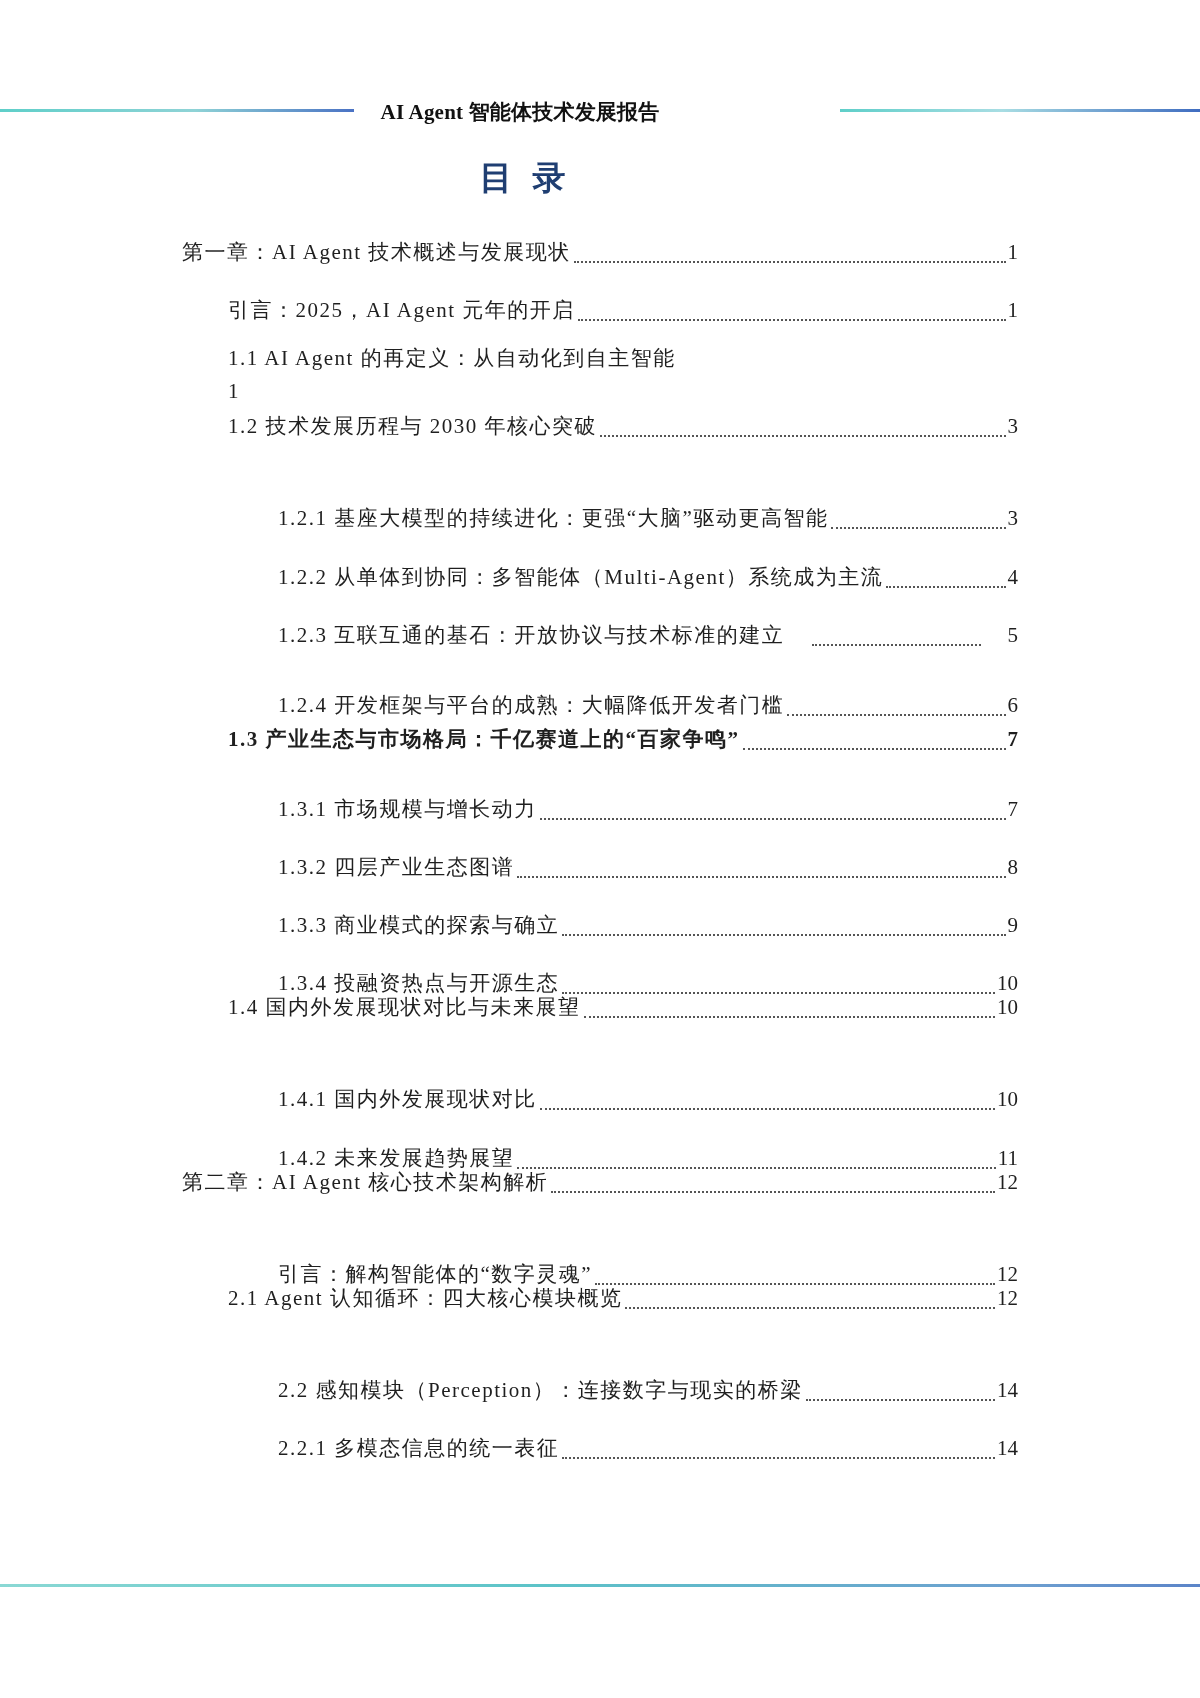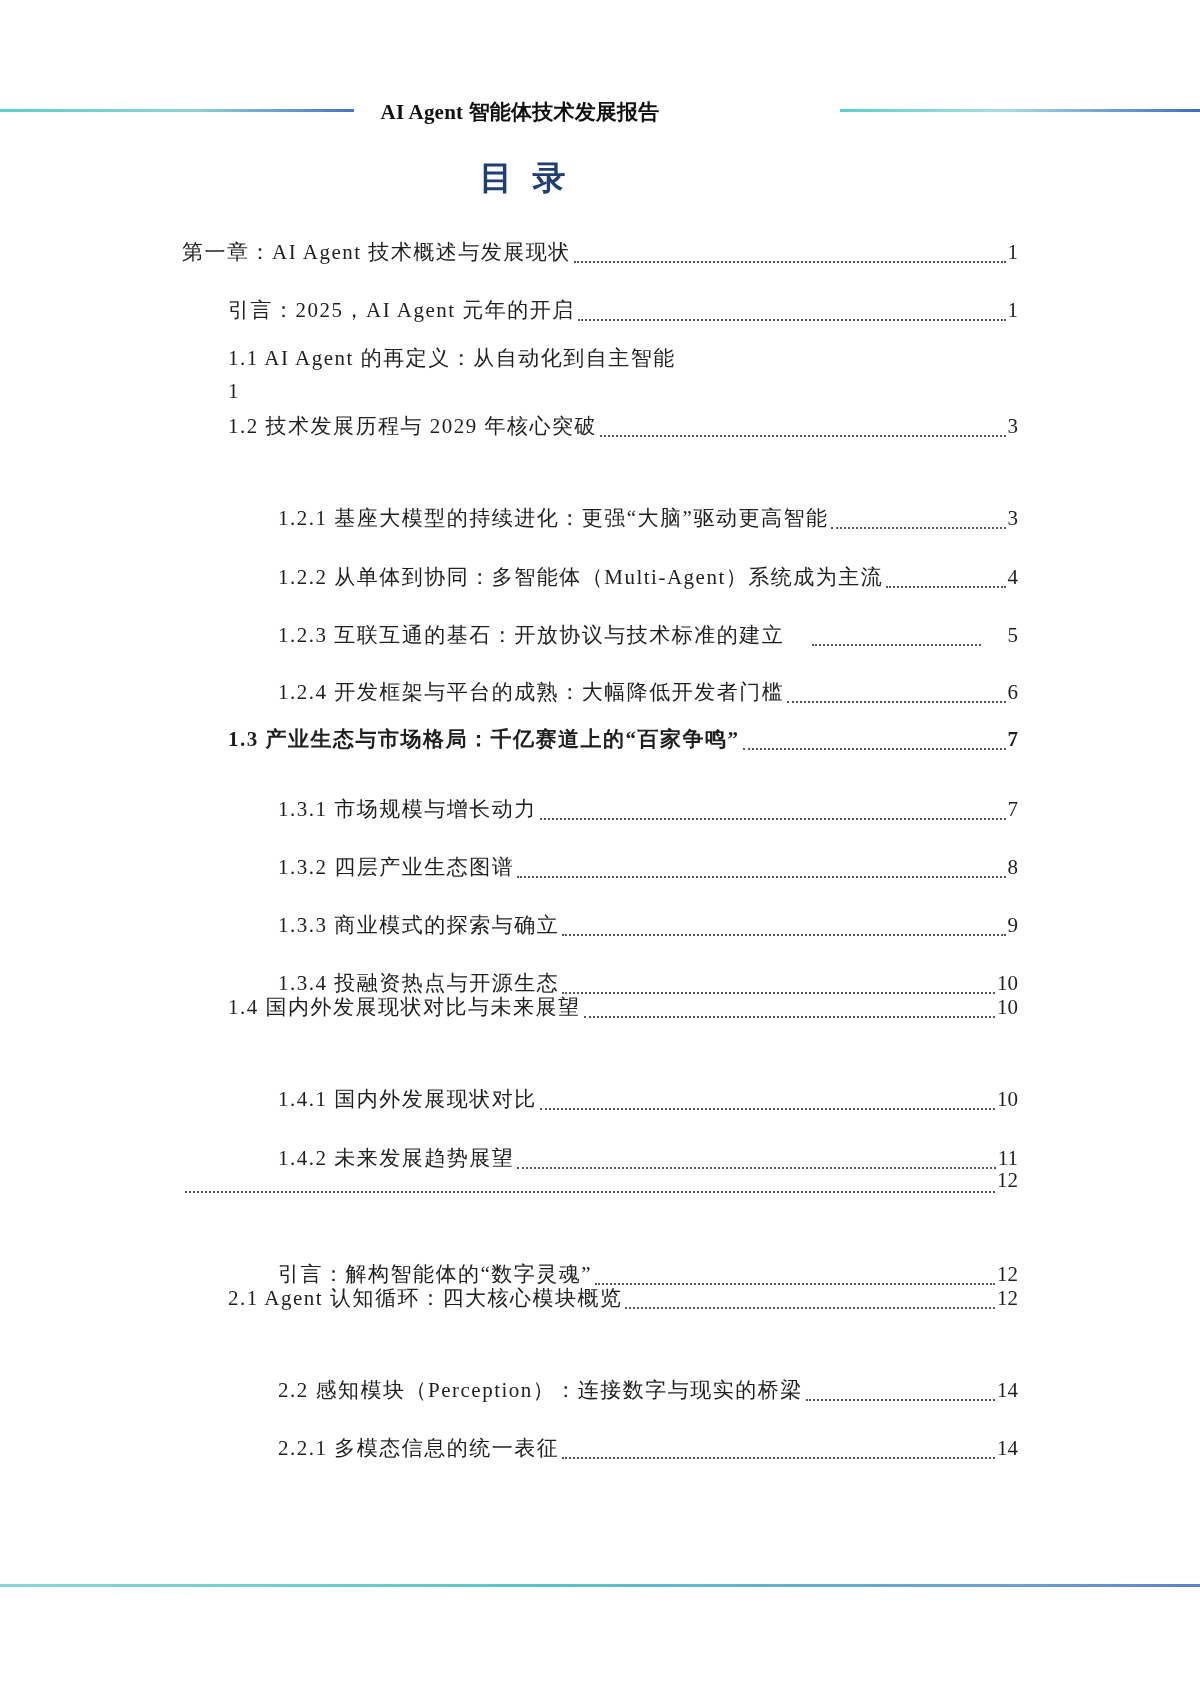--- a/index.html
+++ b/index.html
@@ -54,40 +54,40 @@
       <span class="label">引言：2025，AI Agent 元年的开启</span>
       <span class="leader"></span>
       <span class="page">1</span>
     </div>
     <div class="toc-row lvl-1" style="top: 92px; flex-direction: column;">
       <span class="label">1.1 AI Agent 的再定义：从自动化到自主智能</span>
       <span class="leader"></span>
       <span class="page">1</span>
     </div>
     <div class="toc-row lvl-1" style="top: 160.3px;">
-      <span class="label">1.2  技术发展历程与 2029 年核心突破</span>
+      <span class="label">1.2  技术发展历程与 2030 年核心突破</span>
       <span class="leader"></span>
       <span class="page">3</span>
     </div>
     <div class="toc-row lvl-2" style="top: 218.4px;">
       <span class="label">1.2.1  基座大模型的持续进化：更强“大脑”驱动更高智能</span>
       <span class="leader"></span>
       <span class="page">3</span>
     </div>
     <div class="toc-row lvl-2" style="top: 276.5px;">
       <span class="label">1.2.2  从单体到协同：多智能体（Multi-Agent）系统成为主流</span>
       <span class="leader"></span>
       <span class="page">4</span>
     </div>
     <div class="toc-row lvl-2" style="top: 334.6px; gap: 25px;">
       <span class="label">1.2.3  互联互通的基石：开放协议与技术标准的建立</span>
       <span class="leader"></span>
       <span class="page">5</span>
     </div>
-    <div class="toc-row lvl-2" style="top: 392px; font-family: Liberation Serif, serif;">
+    <div class="toc-row lvl-2" style="top: 405px; font-family: Liberation Serif, serif;">
       <span class="label">1.2.4  开发框架与平台的成熟：大幅降低开发者门槛</span>
       <span class="leader"></span>
       <span class="page">6</span>
     </div>
     <div class="toc-row lvl-1" style="top: 473px; font-weight: bold;">
       <span class="label">1.3  产业生态与市场格局：千亿赛道上的“百家争鸣”</span>
       <span class="leader"></span>
       <span class="page">7</span>
     </div>
     <div class="toc-row lvl-2" style="top: 508.9px;">
@@ -119,20 +119,21 @@
       <span class="label">1.4.1  国内外发展现状对比</span>
       <span class="leader"></span>
       <span class="page">10</span>
     </div>
     <div class="toc-row lvl-2" style="top: 857.5px;">
       <span class="label">1.4.2  未来发展趋势展望</span>
       <span class="leader"></span>
       <span class="page">11</span>
     </div>
     <div class="toc-row lvl-0" style="top: 915.6px;">
+      <span class="label">第二章：AI Agent 核心技术架构解析</span>
       <span class="leader"></span>
       <span class="page">12</span>
     </div>
     <div class="toc-row lvl-2" style="top: 973.7px; justify-content: center;">
       <span class="label">引言：解构智能体的“数字灵魂”</span>
       <span class="leader"></span>
       <span class="page">12</span>
     </div>
     <div class="toc-row lvl-1" style="top: 1031.8px;">
       <span class="label">2.1 Agent 认知循环：四大核心模块概览</span>

